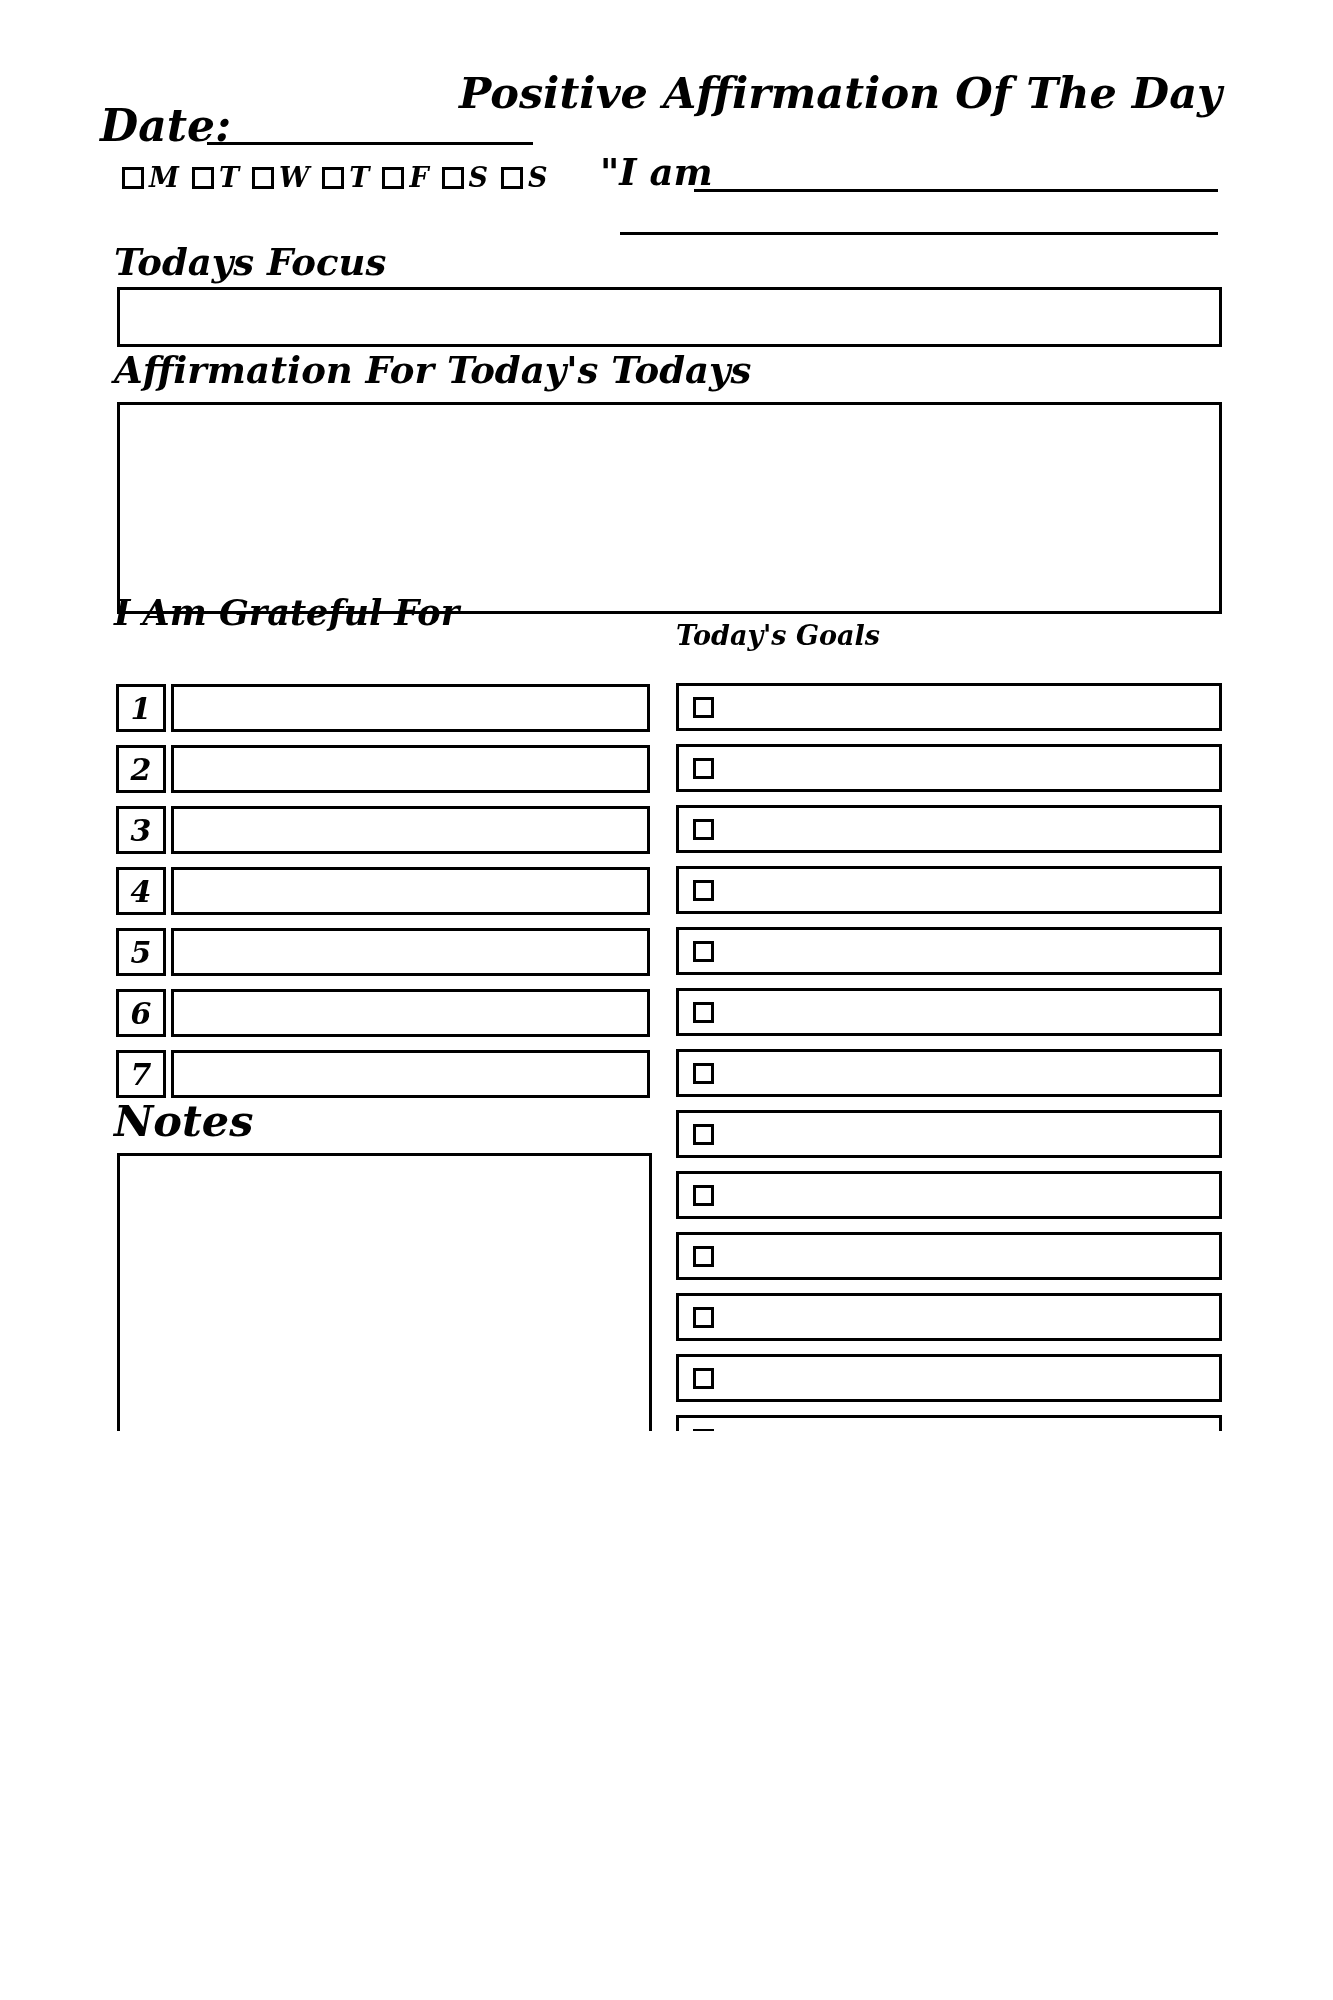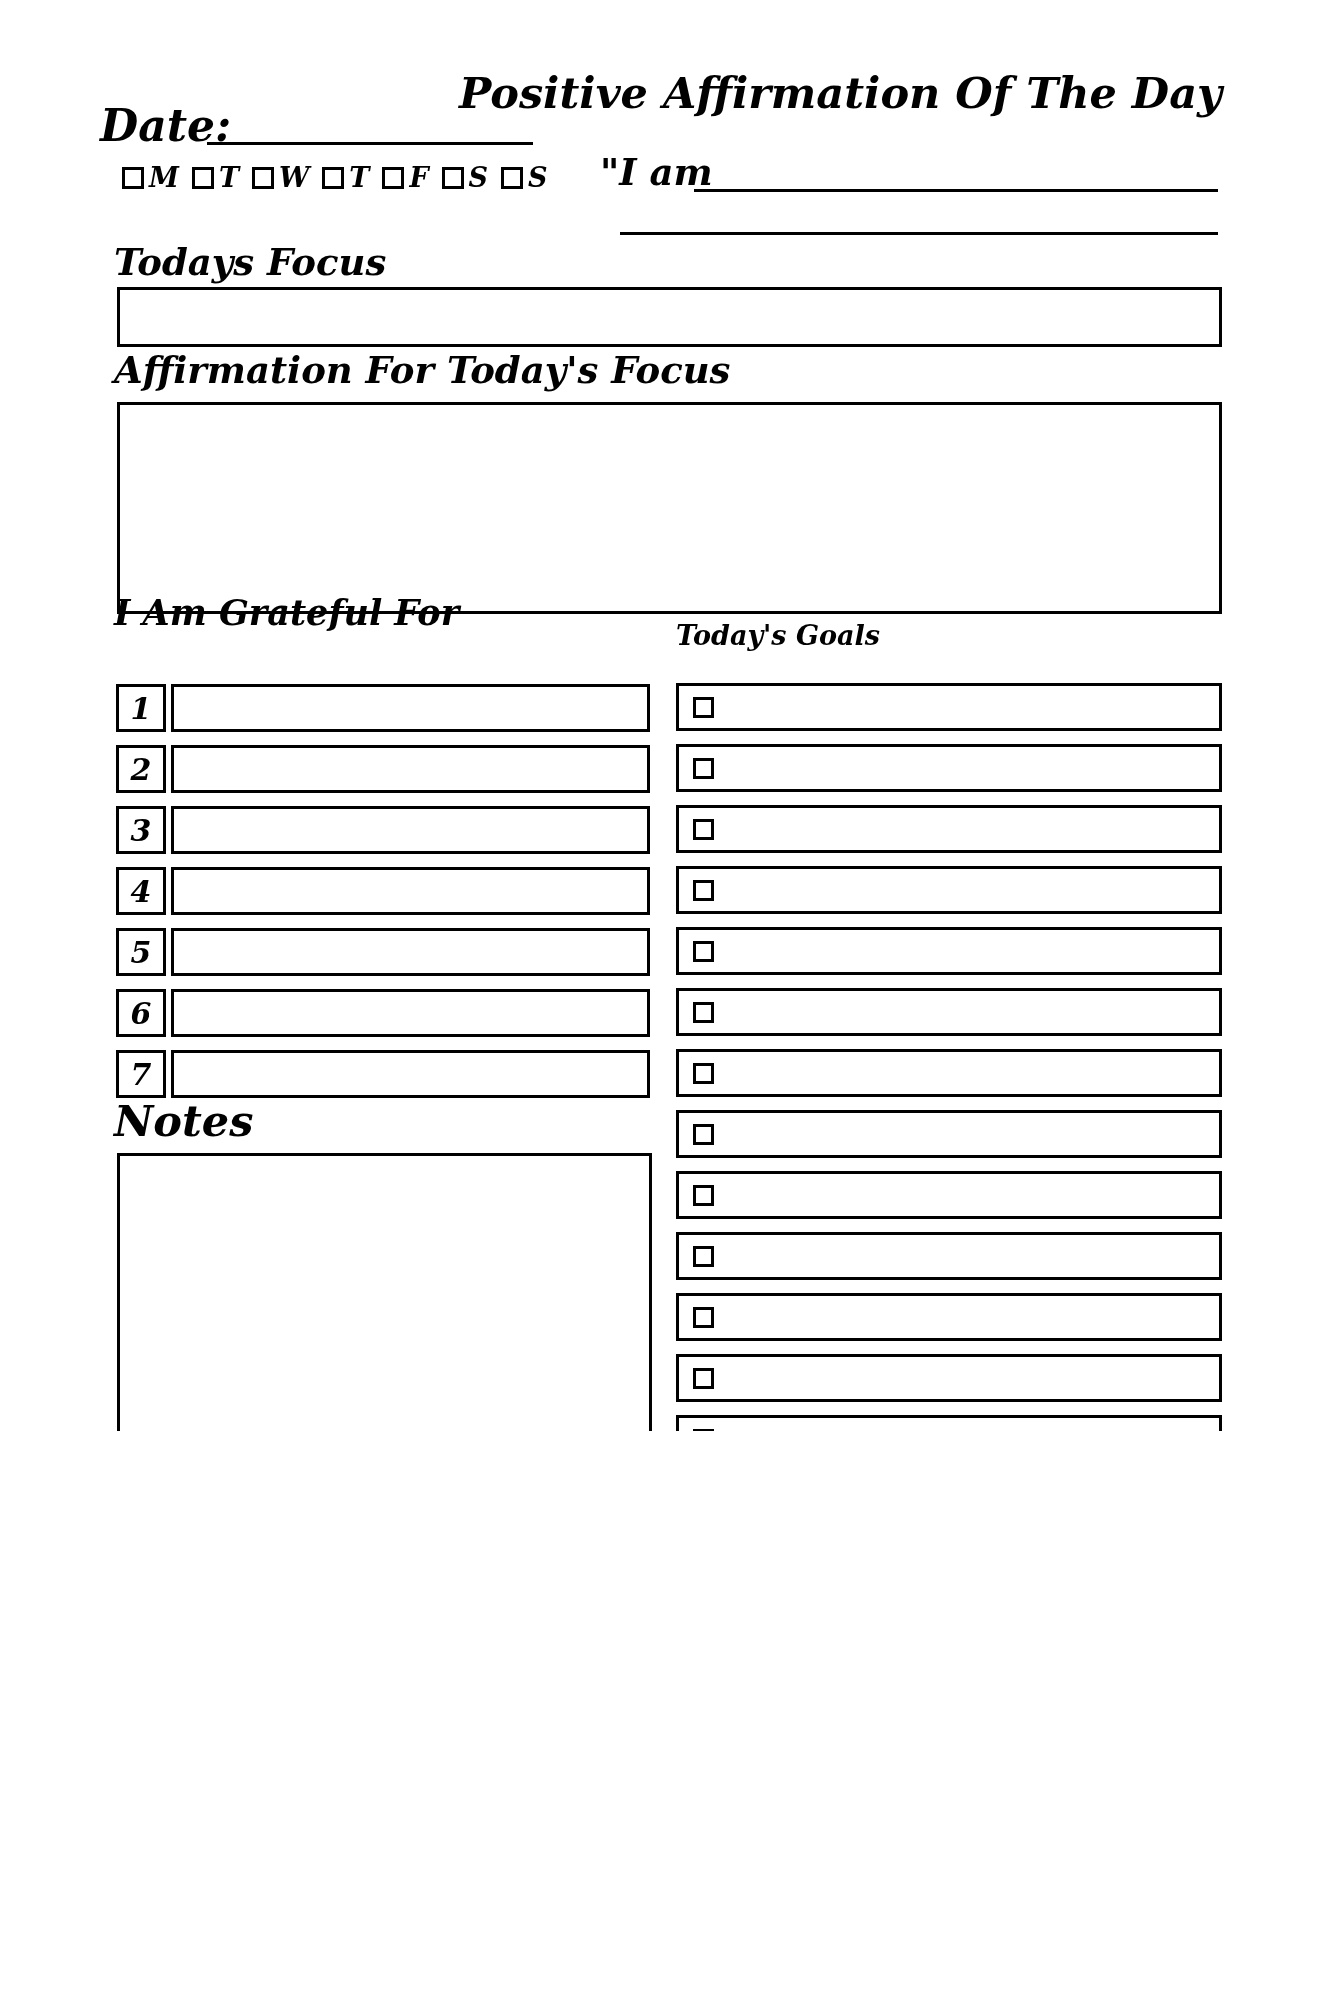--- a/index.html
+++ b/index.html
@@ -86,21 +86,21 @@
     </div>
 
   <div id="title" class="abs script">Positive Affirmation Of The Day</div>
   <div id="iam-label" class="abs script">"I am</div>
   <div id="iam-line1" class="rule"></div>
   <div id="iam-line2" class="rule"></div>
 
   <div id="focus-label" class="abs script">Todays Focus</div>
   <div id="focus-box" class="box"></div>
 
-  <div id="affirmation-label" class="abs script">Affirmation For Today's Focus</div>
+  <div id="affirmation-label" class="abs script">Affirmation For Today's Todays</div>
   <div id="affirmation-box" class="box"></div>
 
   <div id="grateful-label" class="abs script">I Am Grateful For</div>
   <div id="goals-label" class="abs script">Today's Goals</div>
 
   <div id="grateful-rows" class="abs">
       <div class="g-row">
         <span class="g-num">1</span>
         <div class="g-input"></div>
       </div>

